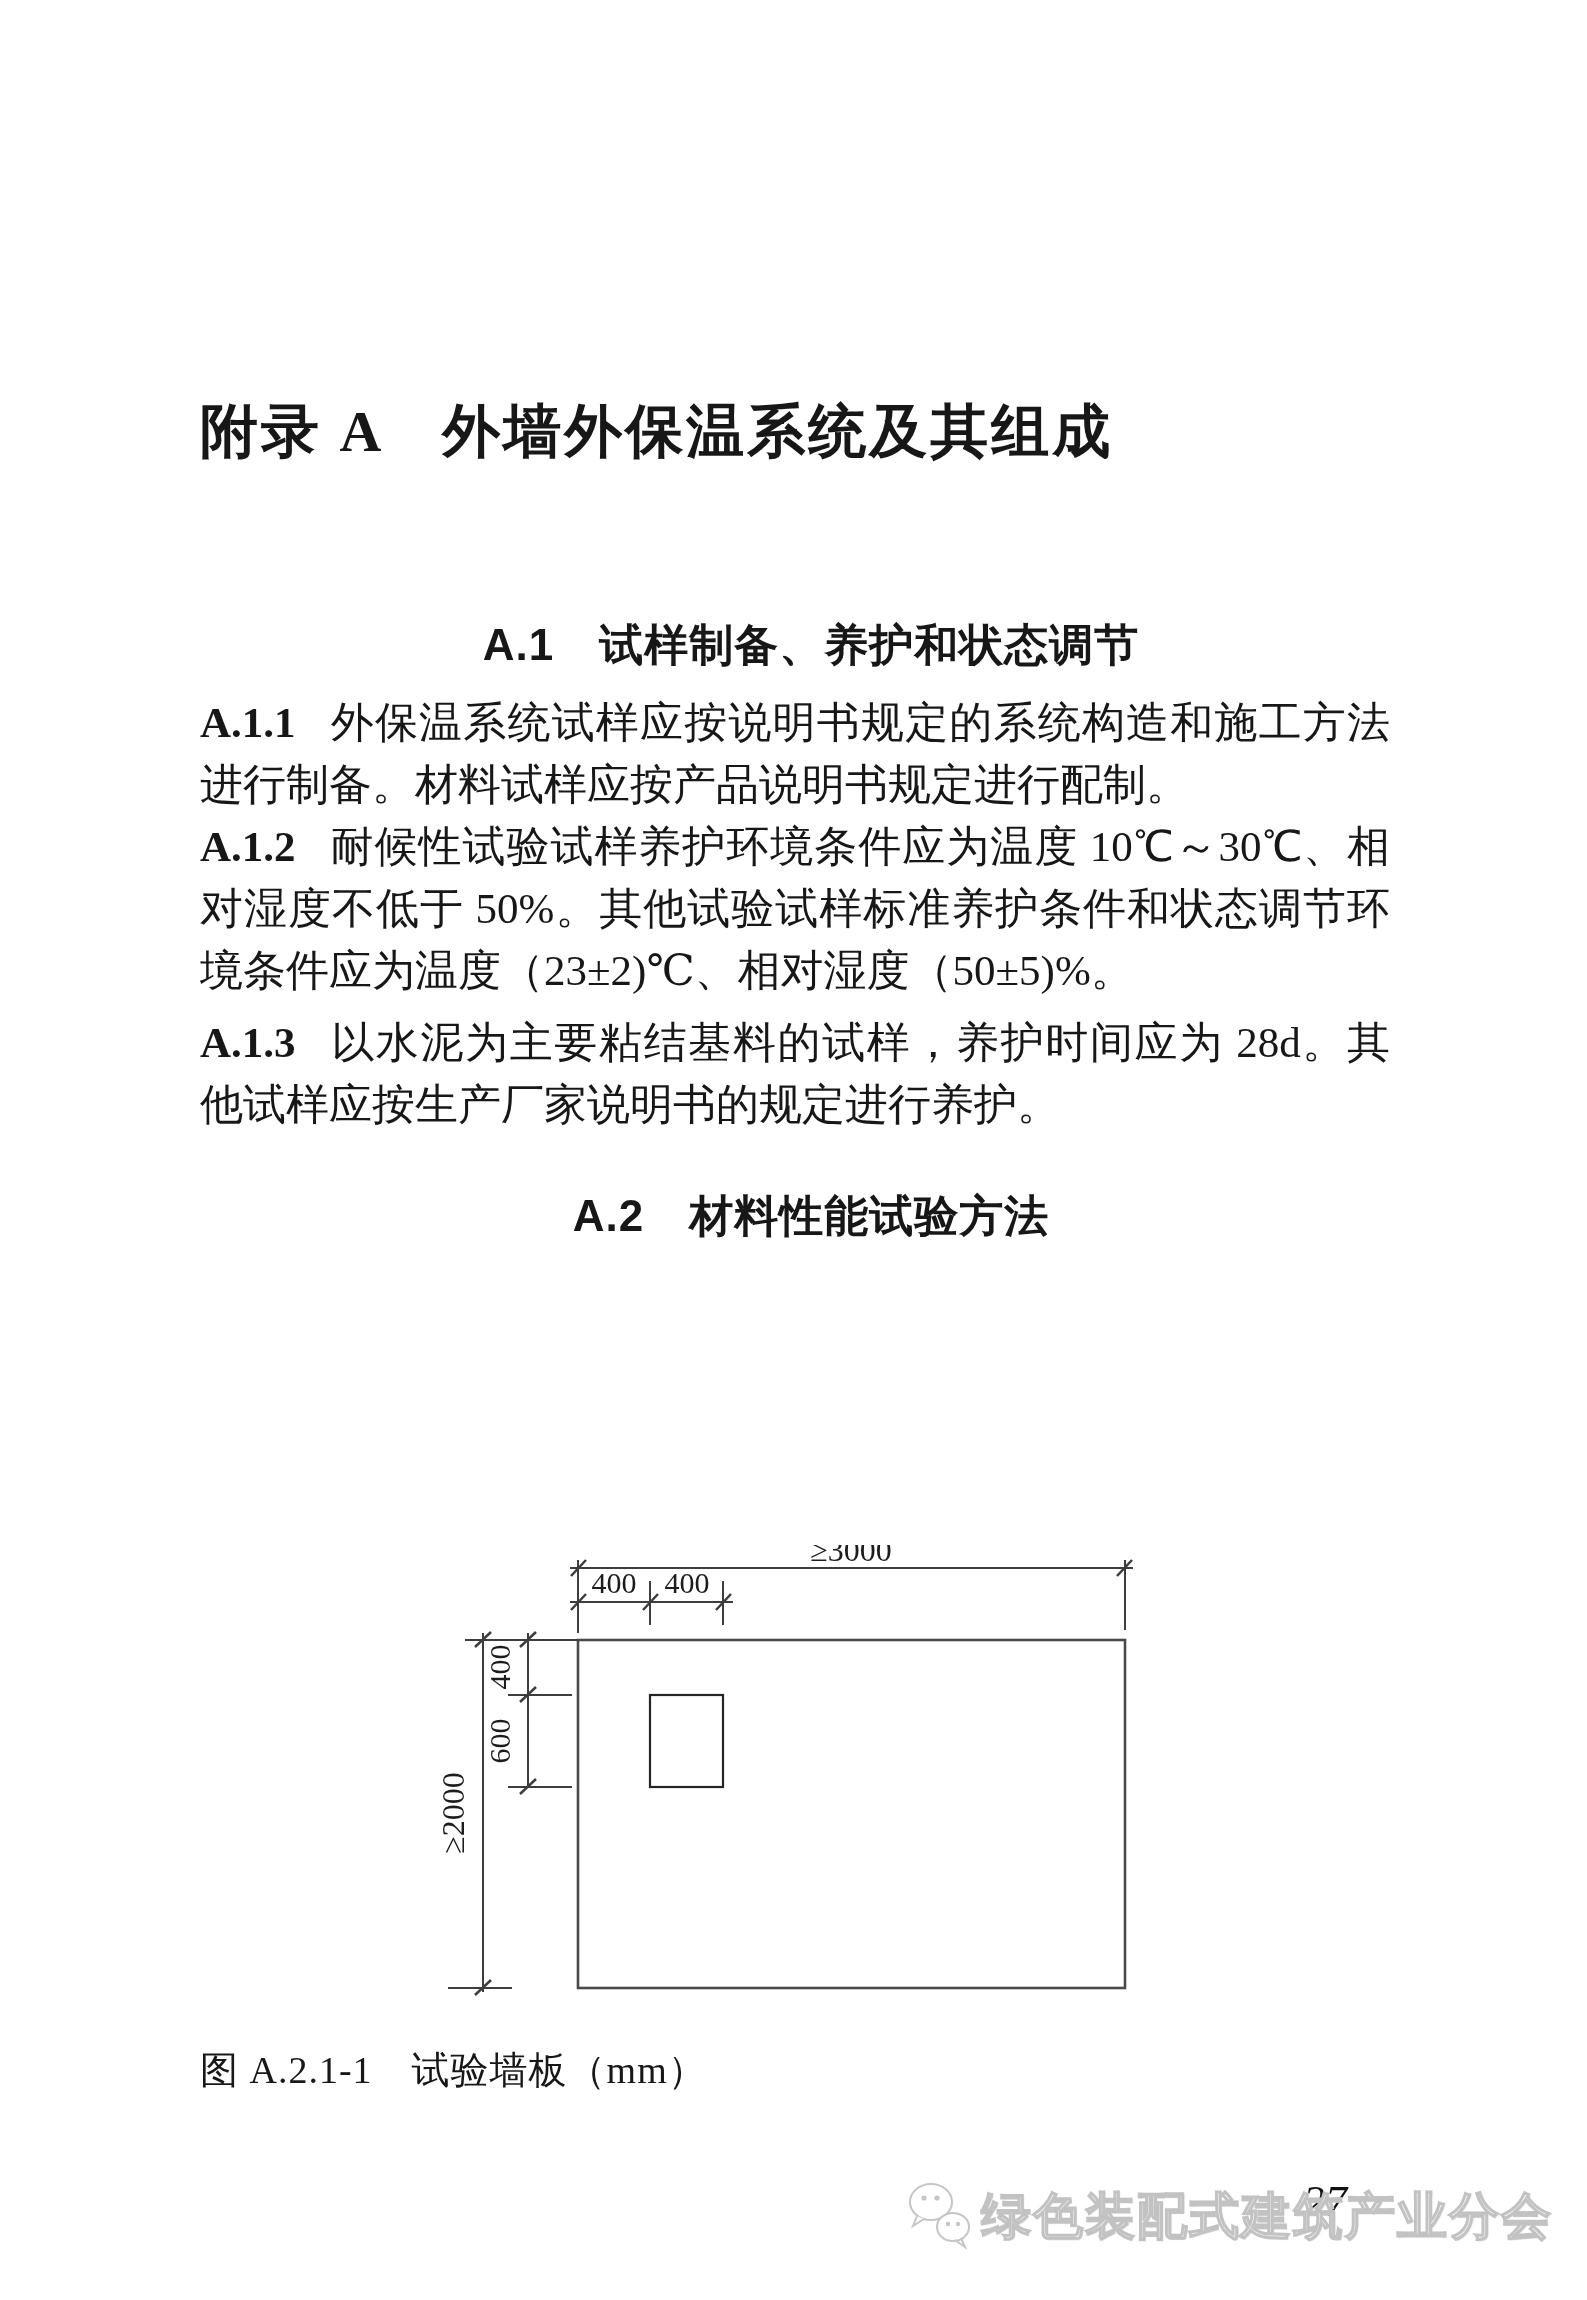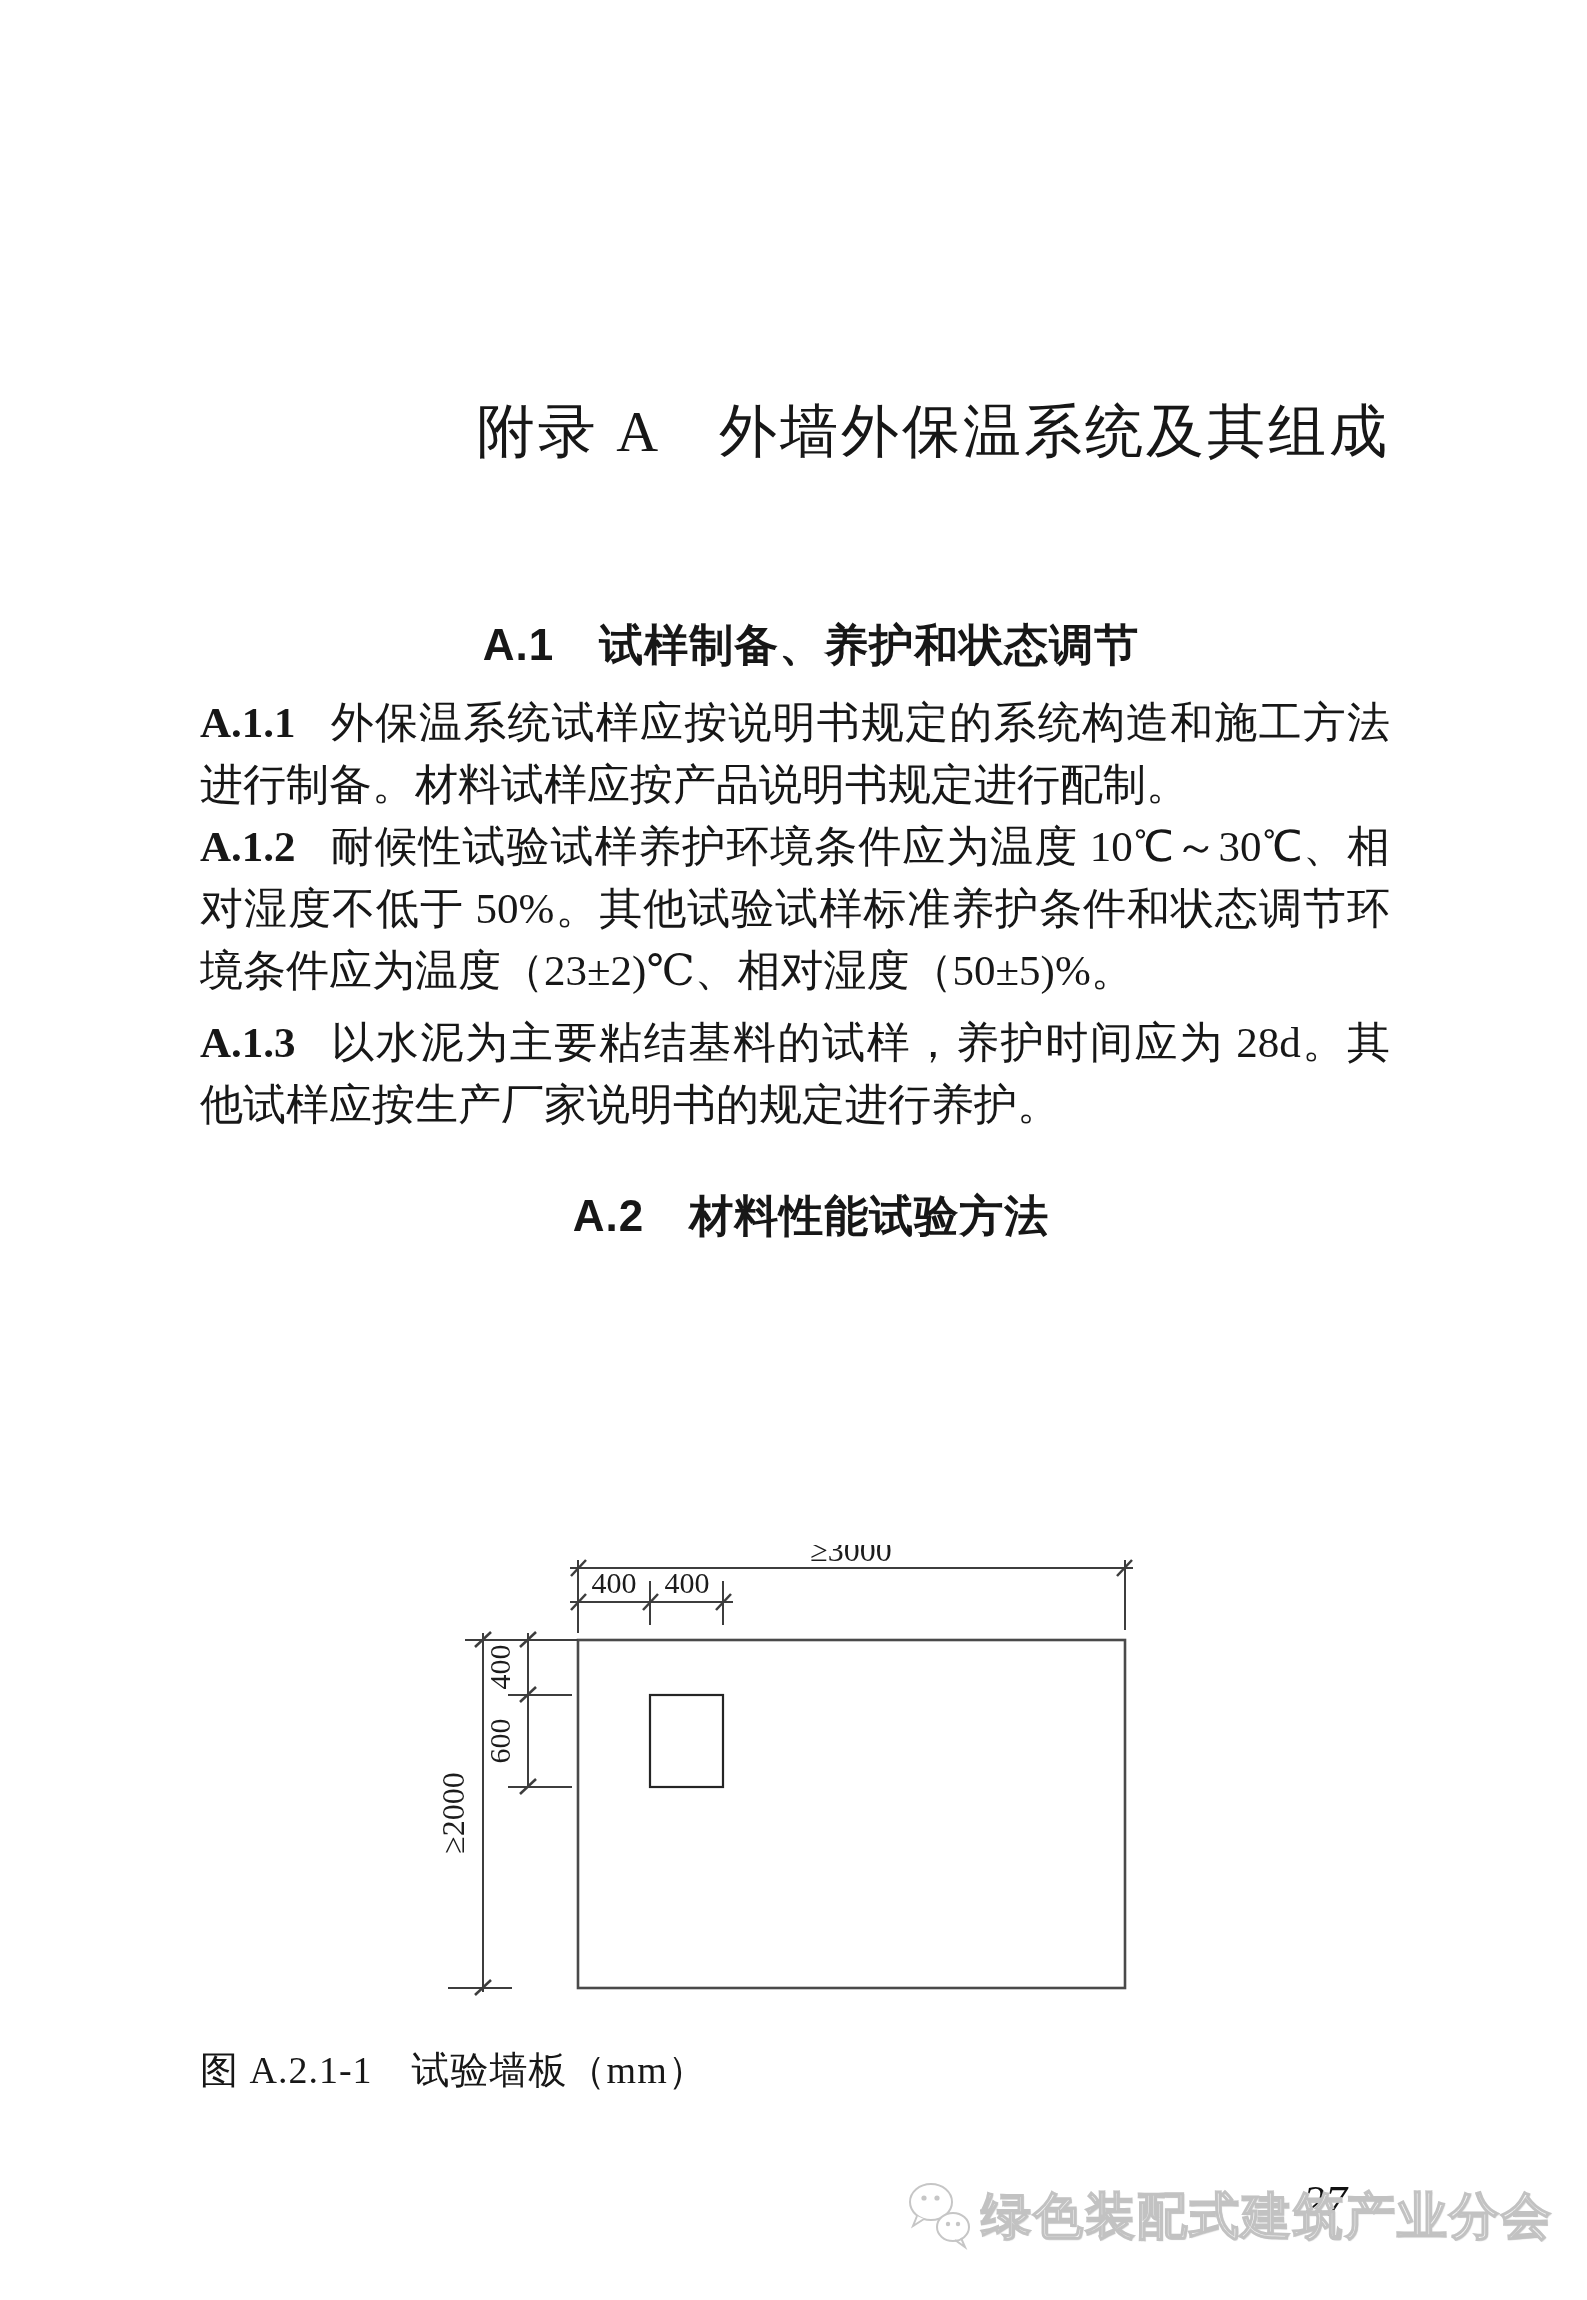--- a/index.html
+++ b/index.html
@@ -9,23 +9,23 @@
     height:2300px;
     background:#ffffff;
     overflow:hidden;
     font-family:"Liberation Serif","DejaVu Serif",serif;
     color:#171717;
   }
   .title{
     position:absolute;
     left:200px;
     width:1190px;
-    text-align:right;
+    text-align:left;
     font-size:58px;
-    font-weight:normal;
+    font-weight:bold;
     letter-spacing:3px;
     margin:0;
     font-family:"Liberation Serif","DejaVu Serif",serif;
   }
   .sec-heading{
     position:absolute;
     left:200px;
     width:1190px;
     text-align:center;
     font-size:44px;

